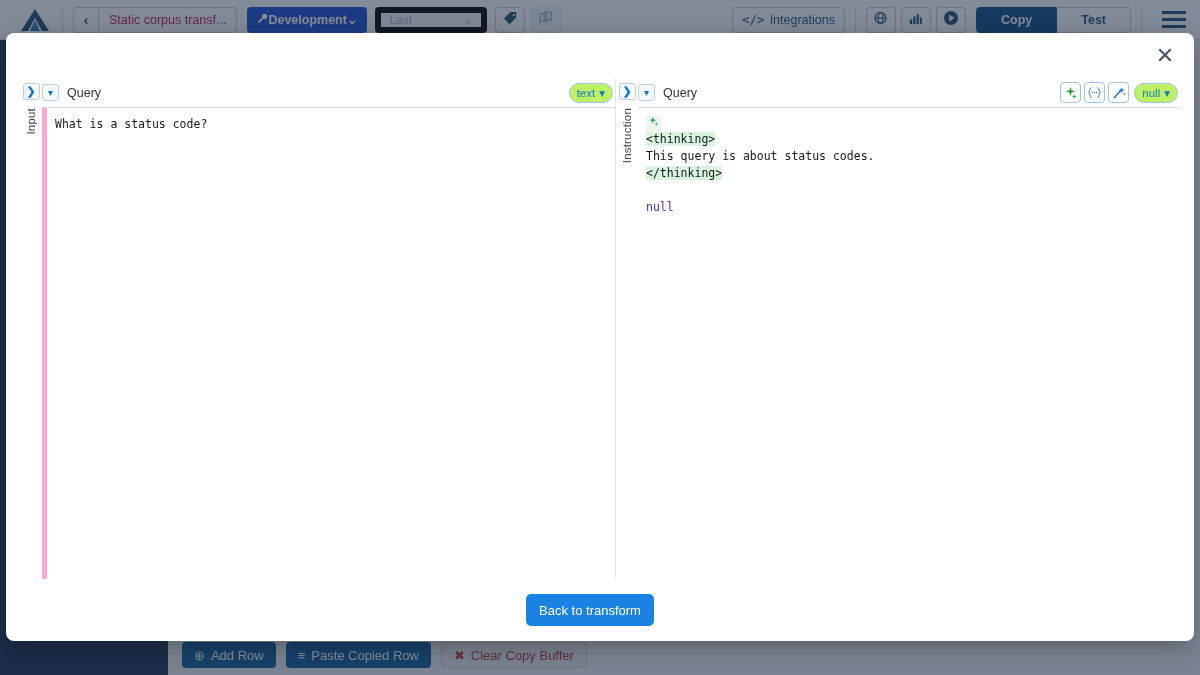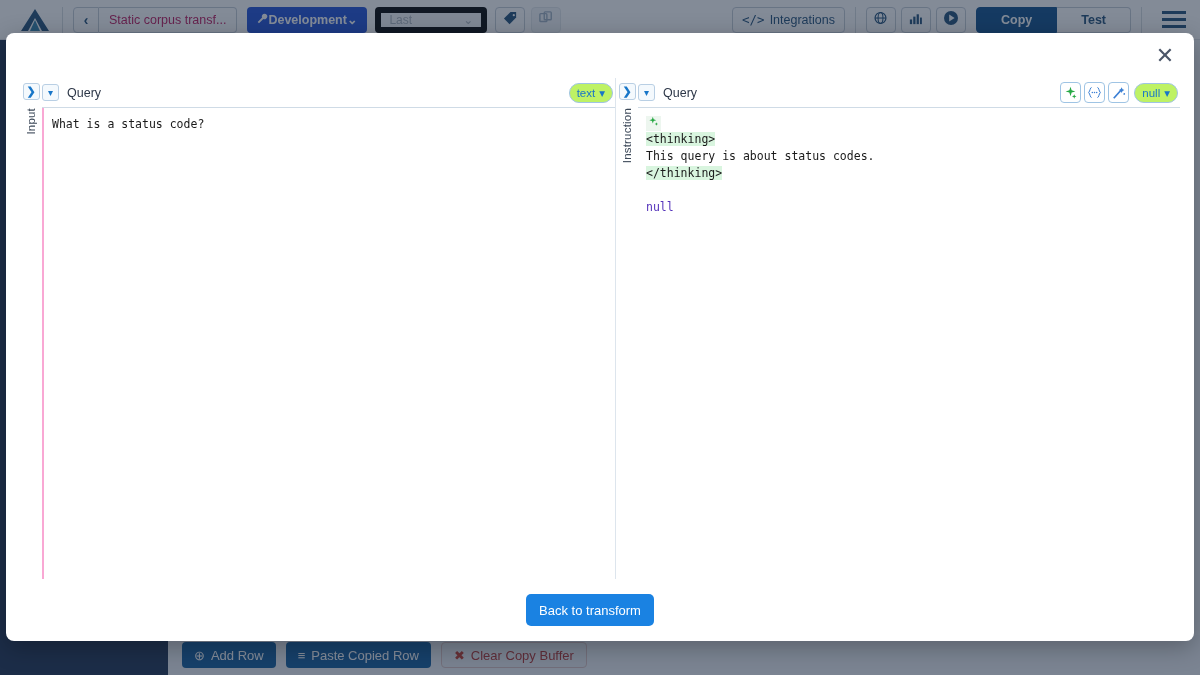--- a/index.html
+++ b/index.html
@@ -149,21 +149,21 @@
     background: #fff; display: flex; align-items: center; justify-content: center;
     margin-left: 3px; cursor: pointer; flex: none;
   }
   .panel-body {
     flex: 1 1 auto; overflow: auto; background: #fff;
     padding: 8px 0 0 8px;
     font-family: "DejaVu Sans Mono", monospace;
     font-size: 11.5px; line-height: 17px; color: #1a1a1a;
   }
   #query-panel { flex: 0 0 574px; border-right: 1px solid #dde5ed; }
-  #query-body { border-left: 2px solid #f9a8d4; }
+  #query-body { border-left: 5px solid #f9a8d4; }
   #result-panel { flex: 1 1 auto; }
 
   .tag-hl { background: #d9f5df; color: #1a1a1a; }
   .null-val { color: #5533bb; }
   .sparkle-row { line-height: 15px; }
   .sparkle-chip {
     display: inline-block; background: #edf6ef; padding: 0 2px;
   }
 
   #modal-footer {

